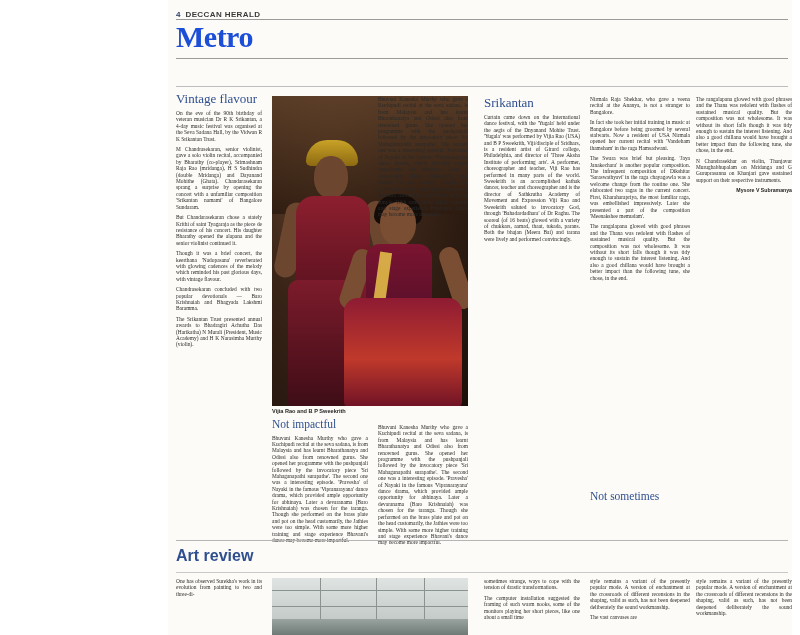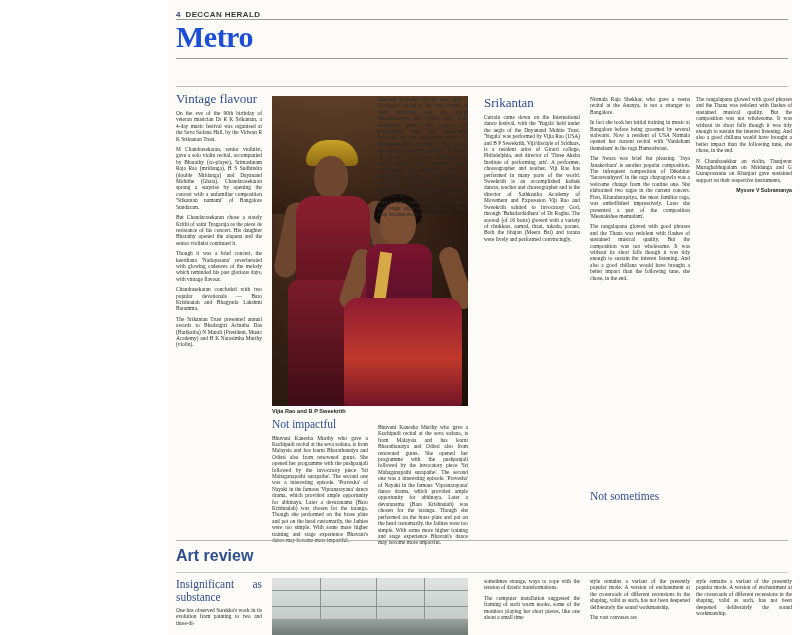--- a/index.html
+++ b/index.html
@@ -390,21 +390,20 @@
 
   <div class="col" style="left:590px; top:490px; width:100px;">
     <div class="headline small">Not sometimes</div>
   </div>
 
   <div class="sec2-rule-top"></div>
   <div class="sec2-title">Art review</div>
   <div class="sec2-rule"></div>
 
   <div class="col" id="d1">
-    <div class="headline small">Insignificant as substance</div>
     <p>One has observed Surekha's work in its evolution from painting to two and three-di-</p>
   </div>
 
   <div class="photo2">
     <div class="sky"></div>
     <div class="frame-h" style="top:12px;"></div>
     <div class="frame-h" style="top:28px;"></div>
     <div class="frame-v" style="left:48px;"></div>
     <div class="frame-v" style="left:104px;"></div>
     <div class="frame-v" style="left:152px;"></div>

